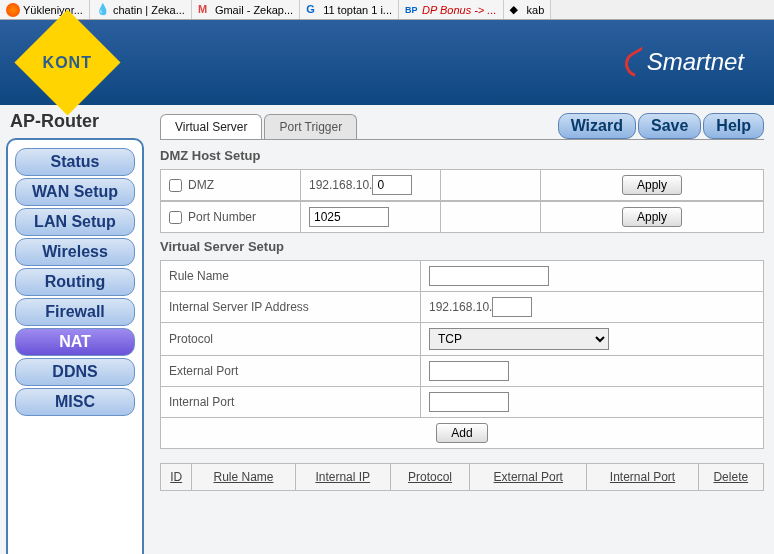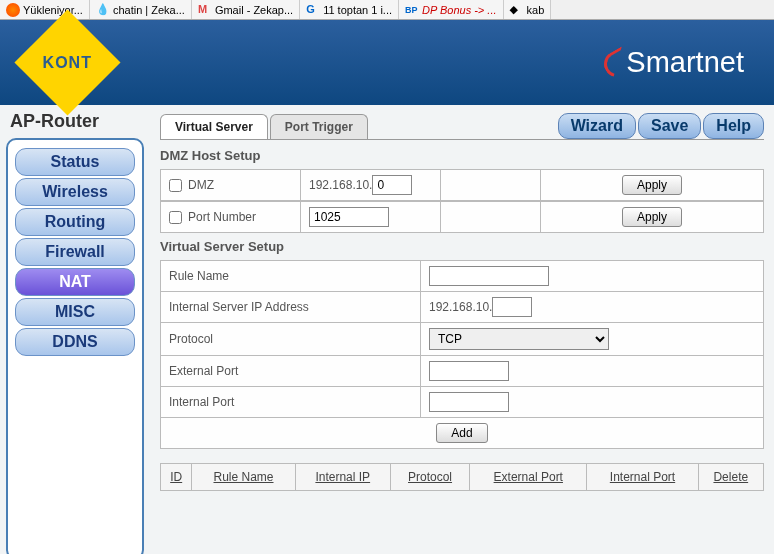--- a/index.html
+++ b/index.html
@@ -14,37 +14,37 @@
   .fav-gmail { position: relative; }
   .fav-gmail::after { content: "M"; color: #d44; font-weight: bold; font-size: 11px; }
   .fav-g { color: #06c; font-weight: bold; }
   .fav-blackwhite { background: linear-gradient(90deg, #000 50%, #fff 50%); border: 1px solid #000; }
   .fav-bp { color: #06c; font-weight: bold; font-size: 9px; }
   
   
   .banner { height: 85px; background: linear-gradient(#2b5f9e, #0e4780); position: relative; display: flex; align-items: center; justify-content: space-between; padding: 0 30px; }
   .logo-kont { width: 75px; height: 75px; background: #ffd400; transform: rotate(45deg); display: flex; align-items: center; justify-content: center; }
   .logo-kont span { transform: rotate(-45deg); font-weight: bold; color: #2c5c90; font-size: 16px; letter-spacing: 1px; }
-  .smartnet { color: #fff; font-size: 29px; position: relative; }
+  .smartnet { color: #fff; font-size: 24px; font-style: italic; position: relative; }
   .smartnet::before { content: ""; display: inline-block; width: 20px; height: 20px; border: 3px solid #d33; border-right-color: transparent; border-bottom-color: transparent; border-radius: 50% 0 0 50%; transform: rotate(-30deg); vertical-align: middle; margin-right: -4px; }
   
   
   .main { display: flex; background: #f2f4f5; }
   
   
   .sidebar { width: 150px; padding: 6px; }
   .sidebar-title { font-size: 18px; font-weight: bold; color: #333; margin-bottom: 6px; padding-left: 4px; }
   .sidebar-box { border: 2px solid #4a7fb5; border-radius: 10px; padding: 6px 4px 200px 4px; background: #fff; }
   .side-btn { display: block; width: 120px; margin: 2px auto; padding: 4px 0; text-align: center; font-size: 16px; font-weight: bold; color: #1a3a7a; background: linear-gradient(#d7e4f4, #a8c5eb); border: 1px solid #6a92c8; border-radius: 11px; cursor: pointer; }
   .side-btn.active { background: linear-gradient(#9e8cf0, #6a52d8); color: #fff; }
   
   
   .content { flex: 1; padding: 8px 10px; }
   .tabrow { display: flex; align-items: center; border-bottom: 1px solid #999; margin-bottom: 8px; }
-  .content-tab { padding: 5px 14px; font-size: 12px; font-weight: bold; color: #555; border: 1px solid #999; border-bottom: none; background: #e5e5e5; border-radius: 6px 6px 0 0; margin-right: 2px; cursor: pointer; }
+  .content-tab { padding: 5px 14px; font-size: 12px; font-weight: normal; color: #555; border: 1px solid #999; border-bottom: none; background: #e5e5e5; border-radius: 6px 6px 0 0; margin-right: 2px; cursor: pointer; }
   .content-tab.active { background: #fff; color: #222; }
   .top-btns { margin-left: auto; display: flex; gap: 2px; }
   .pill-btn { padding: 3px 12px; font-size: 16px; font-weight: bold; color: #083a6b; background: linear-gradient(#c9ddf3, #8fb4e2); border: 1px solid #5c82b5; border-radius: 10px; cursor: pointer; }
   
   .section-title { font-weight: bold; color: #555; font-size: 13px; margin: 6px 0; }
   .grid-table { width: 100%; border-collapse: collapse; }
   .grid-table td { border: 1px solid #bbb; padding: 5px 8px; font-size: 12px; color: #555; background: #fefefe; }
   .grid-table td.inputcell { text-align: left; }
   .cb { vertical-align: middle; margin-right: 6px; }
   .txt { border: 1px solid #888; padding: 2px 4px; font-size: 12px; }
@@ -93,26 +93,28 @@
       <span>KONT</span>
     </div>
   <div class="smartnet"><span>Smartnet</span></div>
 </div>
 
 <div class="main">
   <div class="sidebar">
     <div class="sidebar-title">AP-Router</div>
     <div class="sidebar-box">
       <div class="side-btn">Status</div>
+      <div class="side-btn">WAN Setup</div>
+      <div class="side-btn">LAN Setup</div>
       <div class="side-btn">Wireless</div>
       <div class="side-btn">Routing</div>
       <div class="side-btn">Firewall</div>
       <div class="side-btn active">NAT</div>
+      <div class="side-btn">DDNS</div>
       <div class="side-btn">MISC</div>
-      <div class="side-btn">DDNS</div>
     </div>
   </div>
 
   <div class="content">
     <div class="tabrow">
       <div class="content-tab active">Virtual Server</div>
       <div class="content-tab">Port Trigger</div>
       <div class="top-btns">
         <button class="pill-btn">Wizard</button>
         <button class="pill-btn">Save</button>

